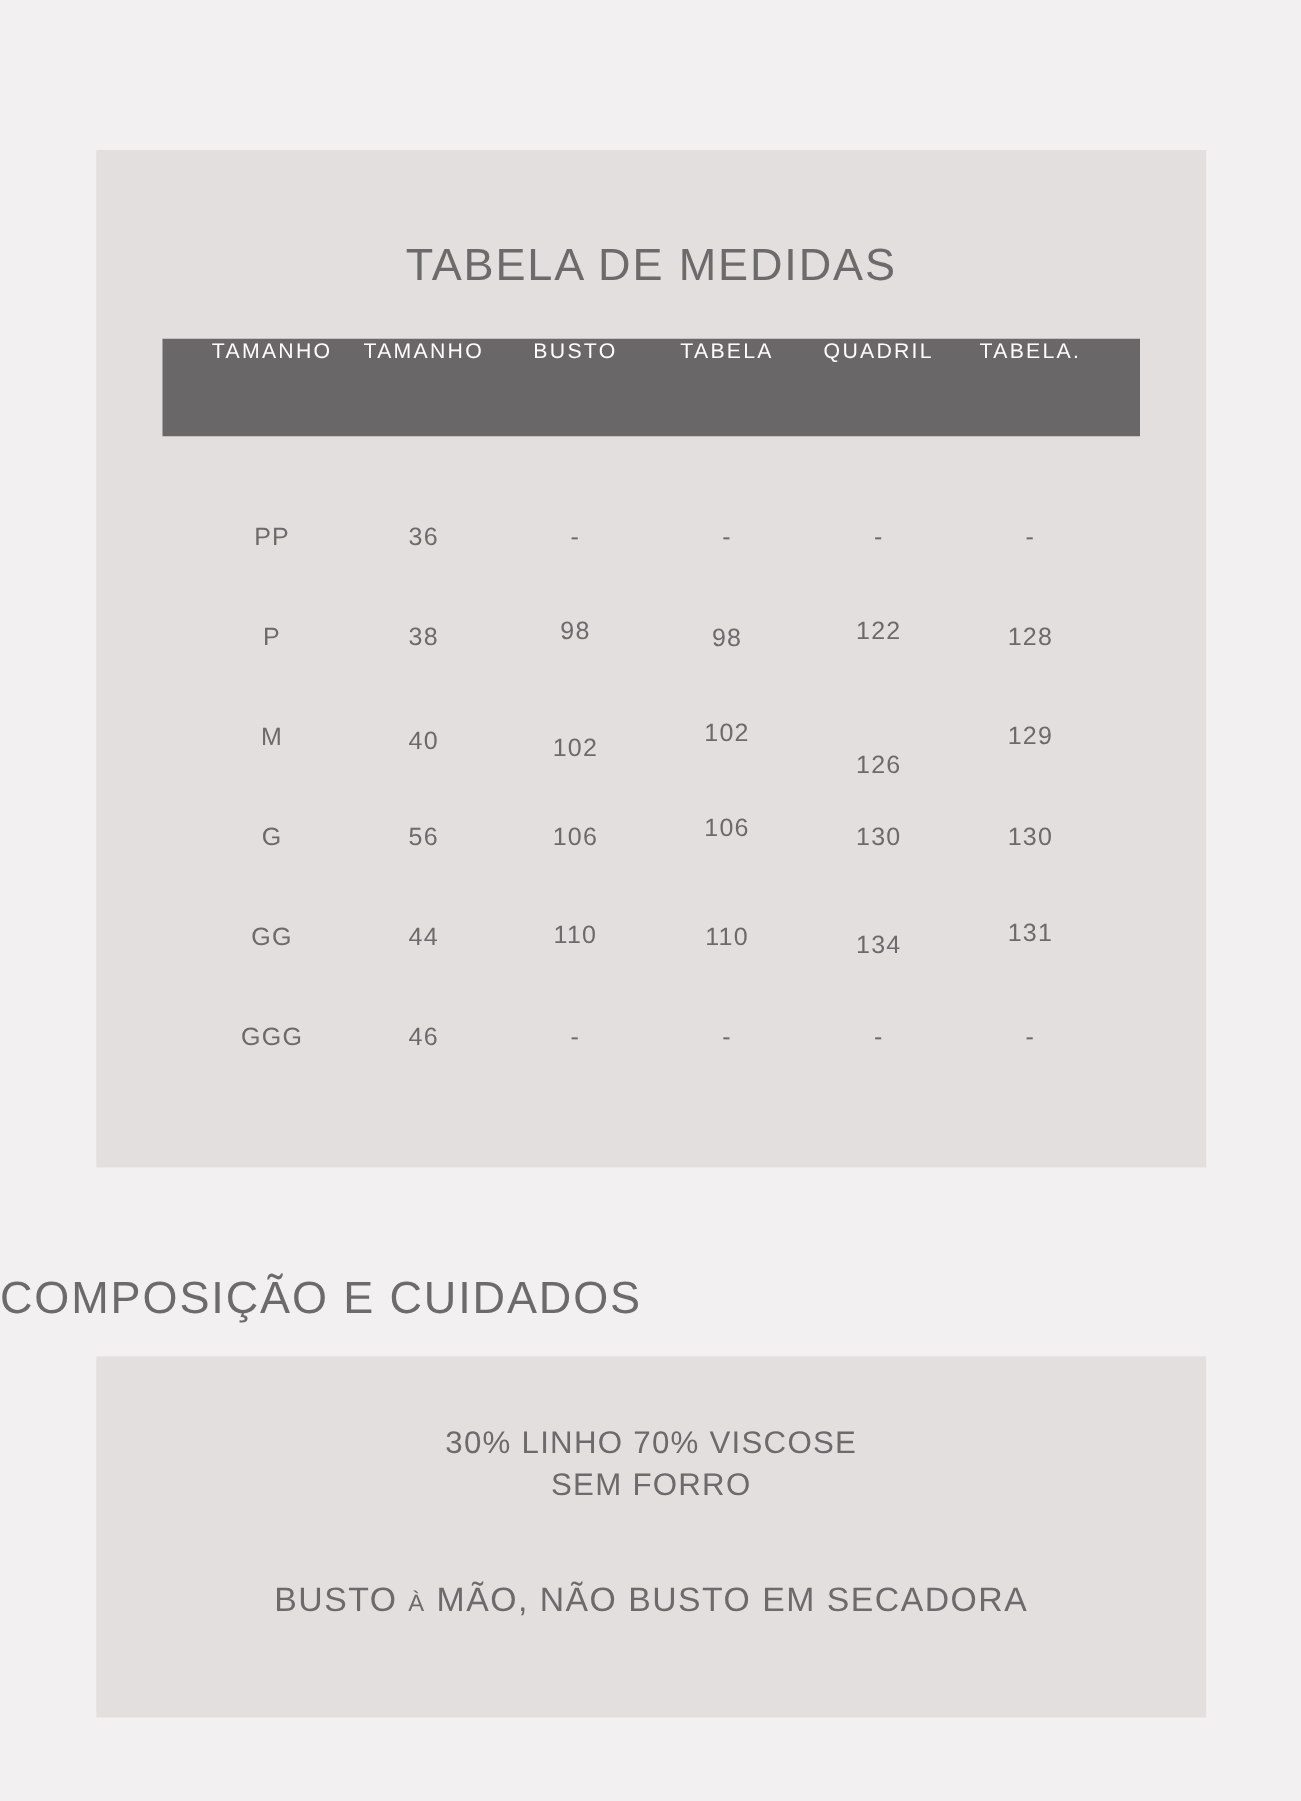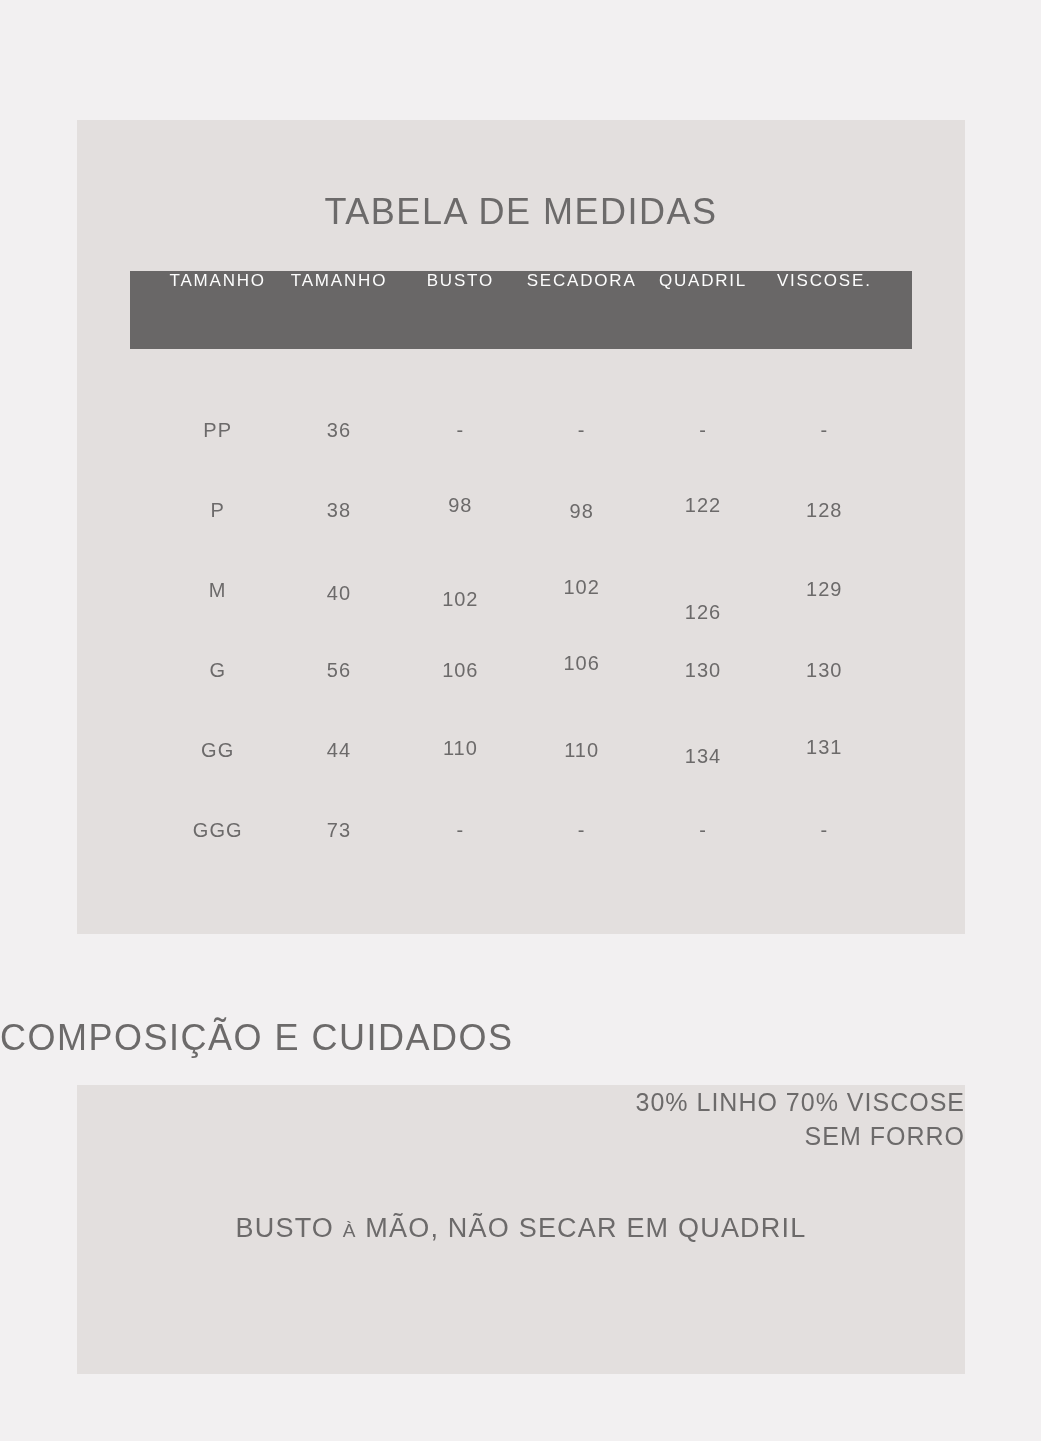--- a/index.html
+++ b/index.html
@@ -100,21 +100,22 @@
   }
   .care-panel {
     position: absolute;
     left: 77px;
     top: 1085px;
     width: 888px;
     height: 289px;
     background: var(--panel-bg, #e3dfde);
   }
   .composition {
-    text-align: right;
+    padding-top: 52px;
+    text-align: center;
     font-size: 25px;
     line-height: 34px;
     letter-spacing: 1px;
     color: var(--ink, #6c6a6a);
   }
   .care-line {
     margin-top: 58px;
     text-align: center;
     font-size: 27px;
     line-height: 34px;
@@ -131,23 +132,23 @@
 
 <div class="page">
 
   <div class="panel">
     <div class="table-title">TABELA DE MEDIDAS</div>
 
     <div class="header-bar">
       <div class="hcell">TAMANHO</div>
       <div class="hcell">TAMANHO</div>
       <div class="hcell">BUSTO</div>
-      <div class="hcell">SECADORA</div>
+      <div class="hcell">TABELA</div>
       <div class="hcell">QUADRIL</div>
-      <div class="hcell">VISCOSE.</div>
+      <div class="hcell">TABELA.</div>
     </div>
 
     <div class="tbody">
       <div class="trow r0">
         <div class="cell">PP</div>
         <div class="cell">36</div>
         <div class="cell">-</div>
         <div class="cell">-</div>
         <div class="cell">-</div>
         <div class="cell">-</div>
@@ -179,32 +180,32 @@
       <div class="trow r4">
         <div class="cell">GG</div>
         <div class="cell">44</div>
         <div class="cell">110</div>
         <div class="cell">110</div>
         <div class="cell">134</div>
         <div class="cell">131</div>
       </div>
       <div class="trow r5">
         <div class="cell">GGG</div>
-        <div class="cell">73</div>
+        <div class="cell">46</div>
         <div class="cell">-</div>
         <div class="cell">-</div>
         <div class="cell">-</div>
         <div class="cell">-</div>
       </div>
     </div>
   </div>
 
   <div class="care-title">COMPOSIÇÃO E CUIDADOS</div>
 
   <div class="care-panel">
     <div class="composition">
       <div>30% LINHO 70% VISCOSE</div>
       <div>SEM FORRO</div>
     </div>
-    <div class="care-line"><span>BUSTO </span><span class="small-a">À</span><span> MÃO, NÃO SECAR EM QUADRIL</span></div>
+    <div class="care-line"><span>BUSTO </span><span class="small-a">À</span><span> MÃO, NÃO BUSTO EM SECADORA</span></div>
   </div>
 
 </div>
 
 </body></html>

